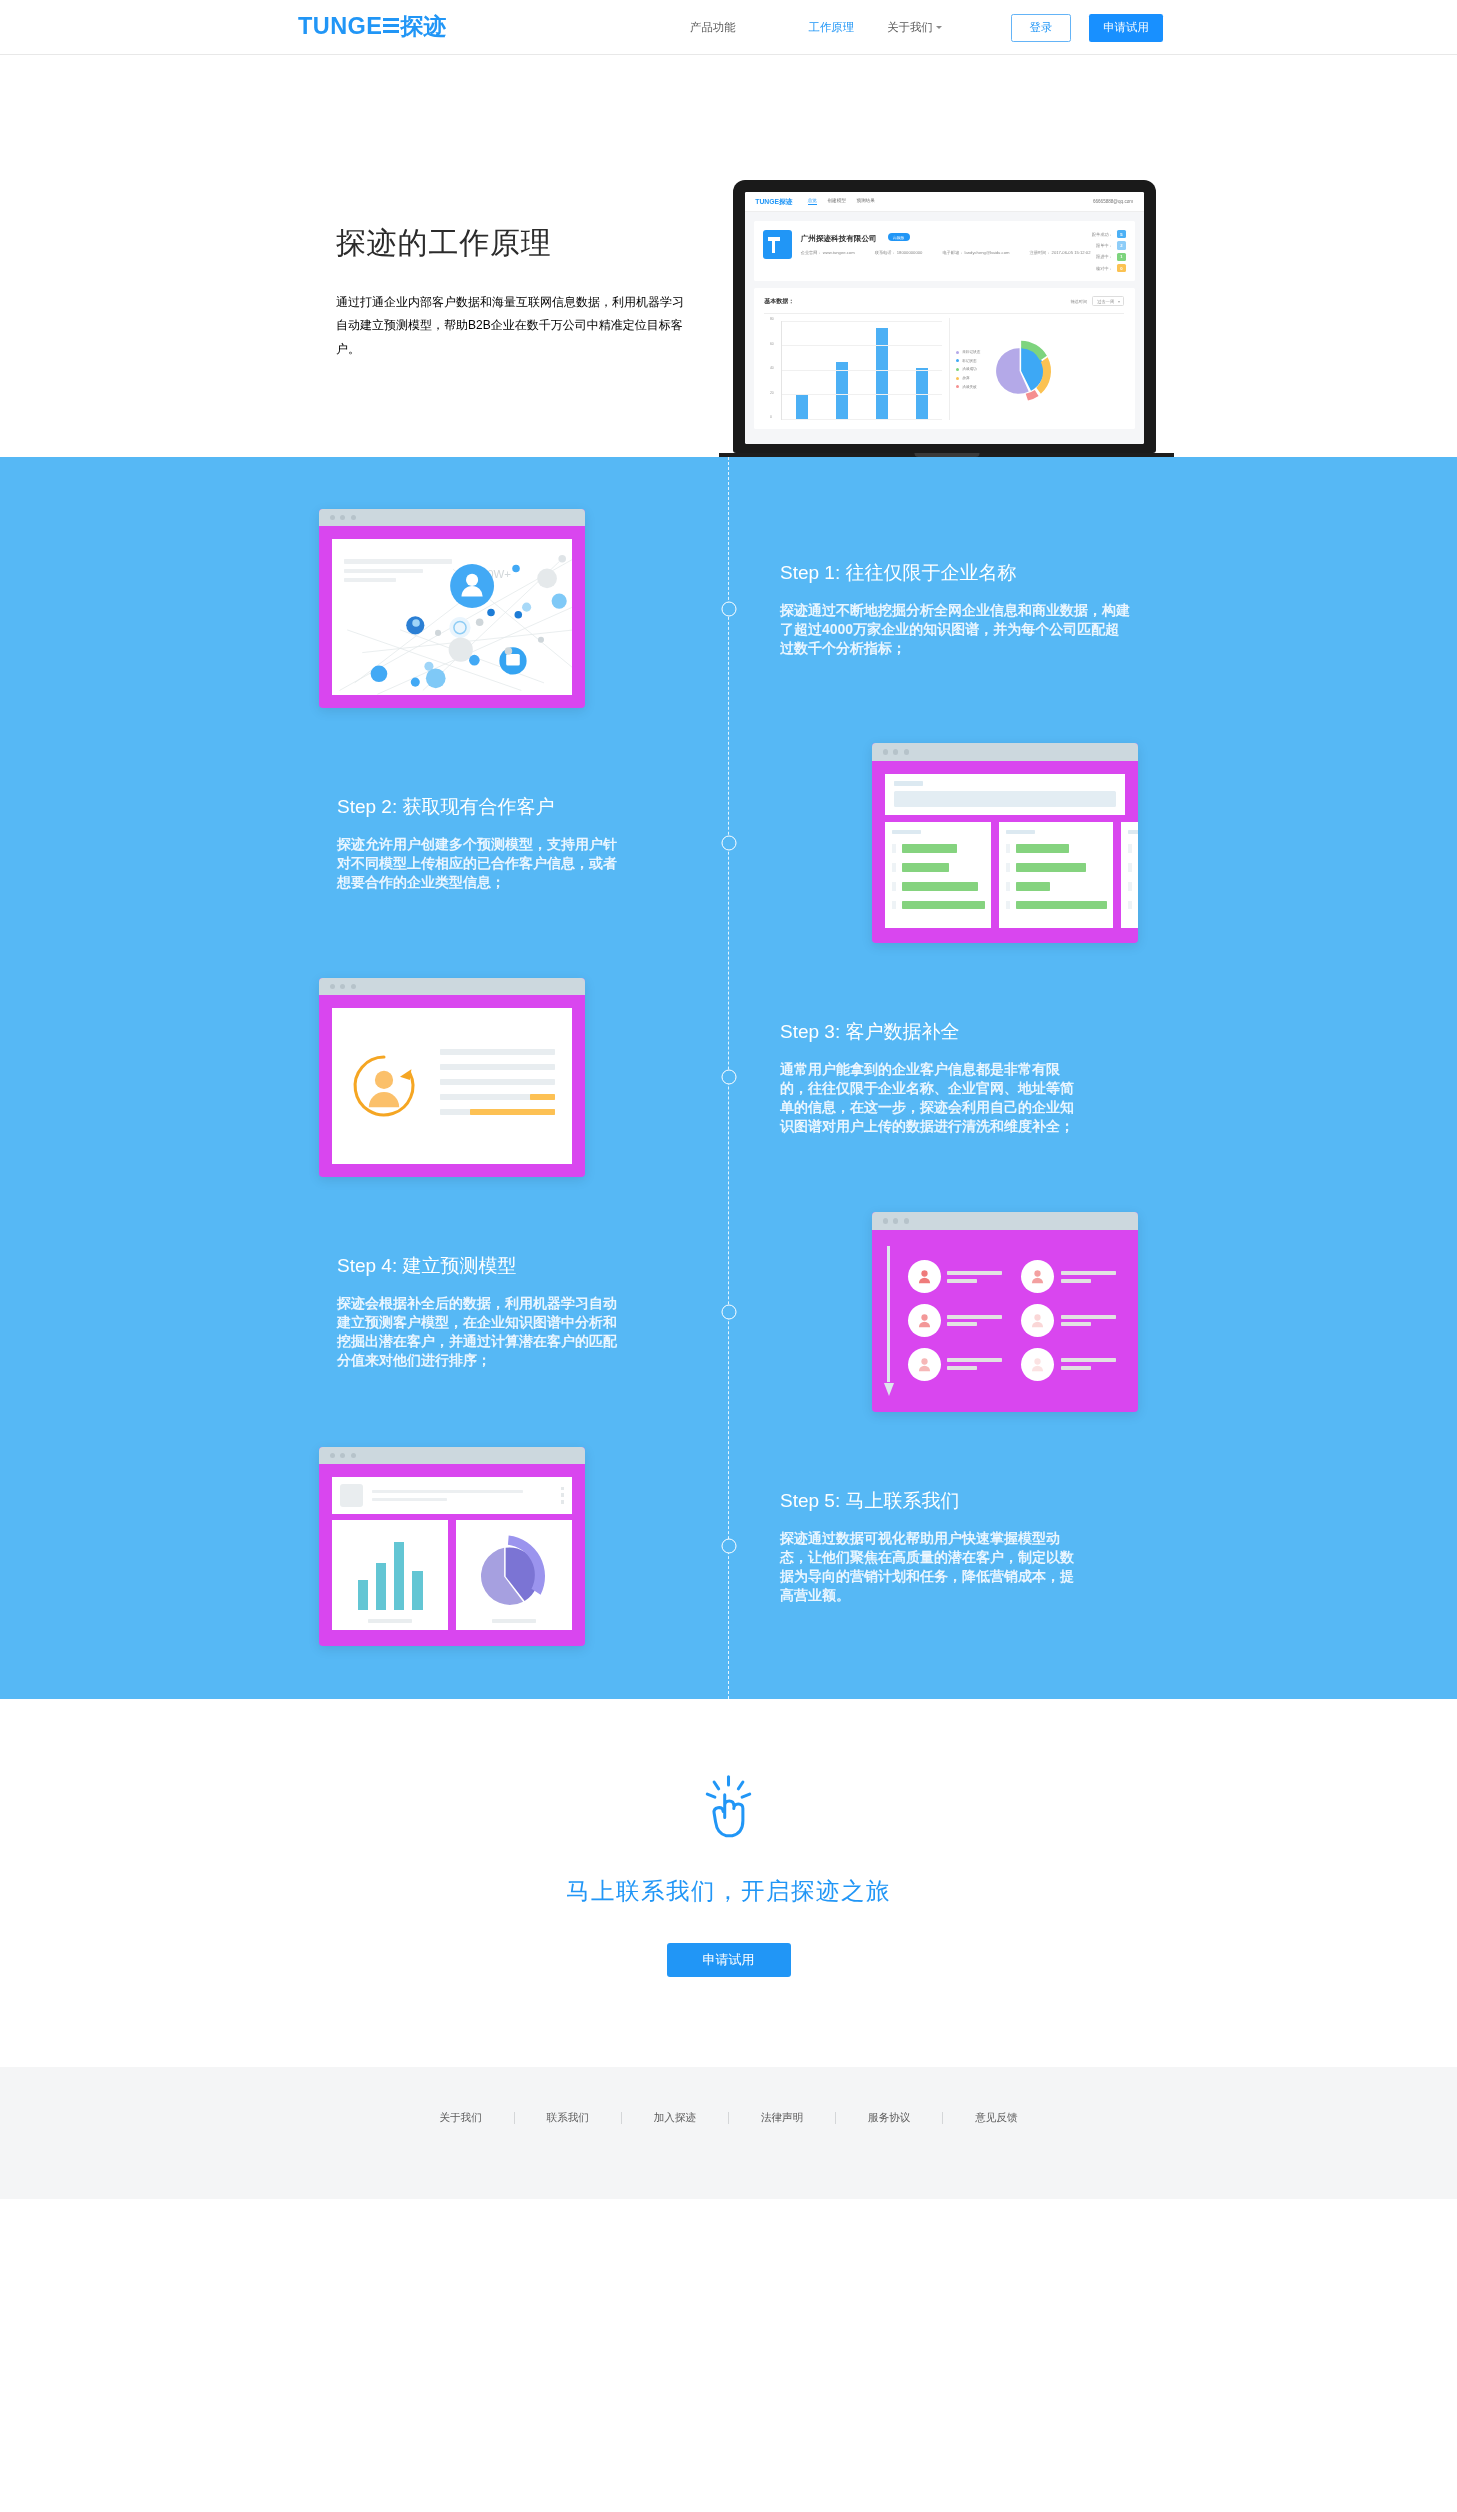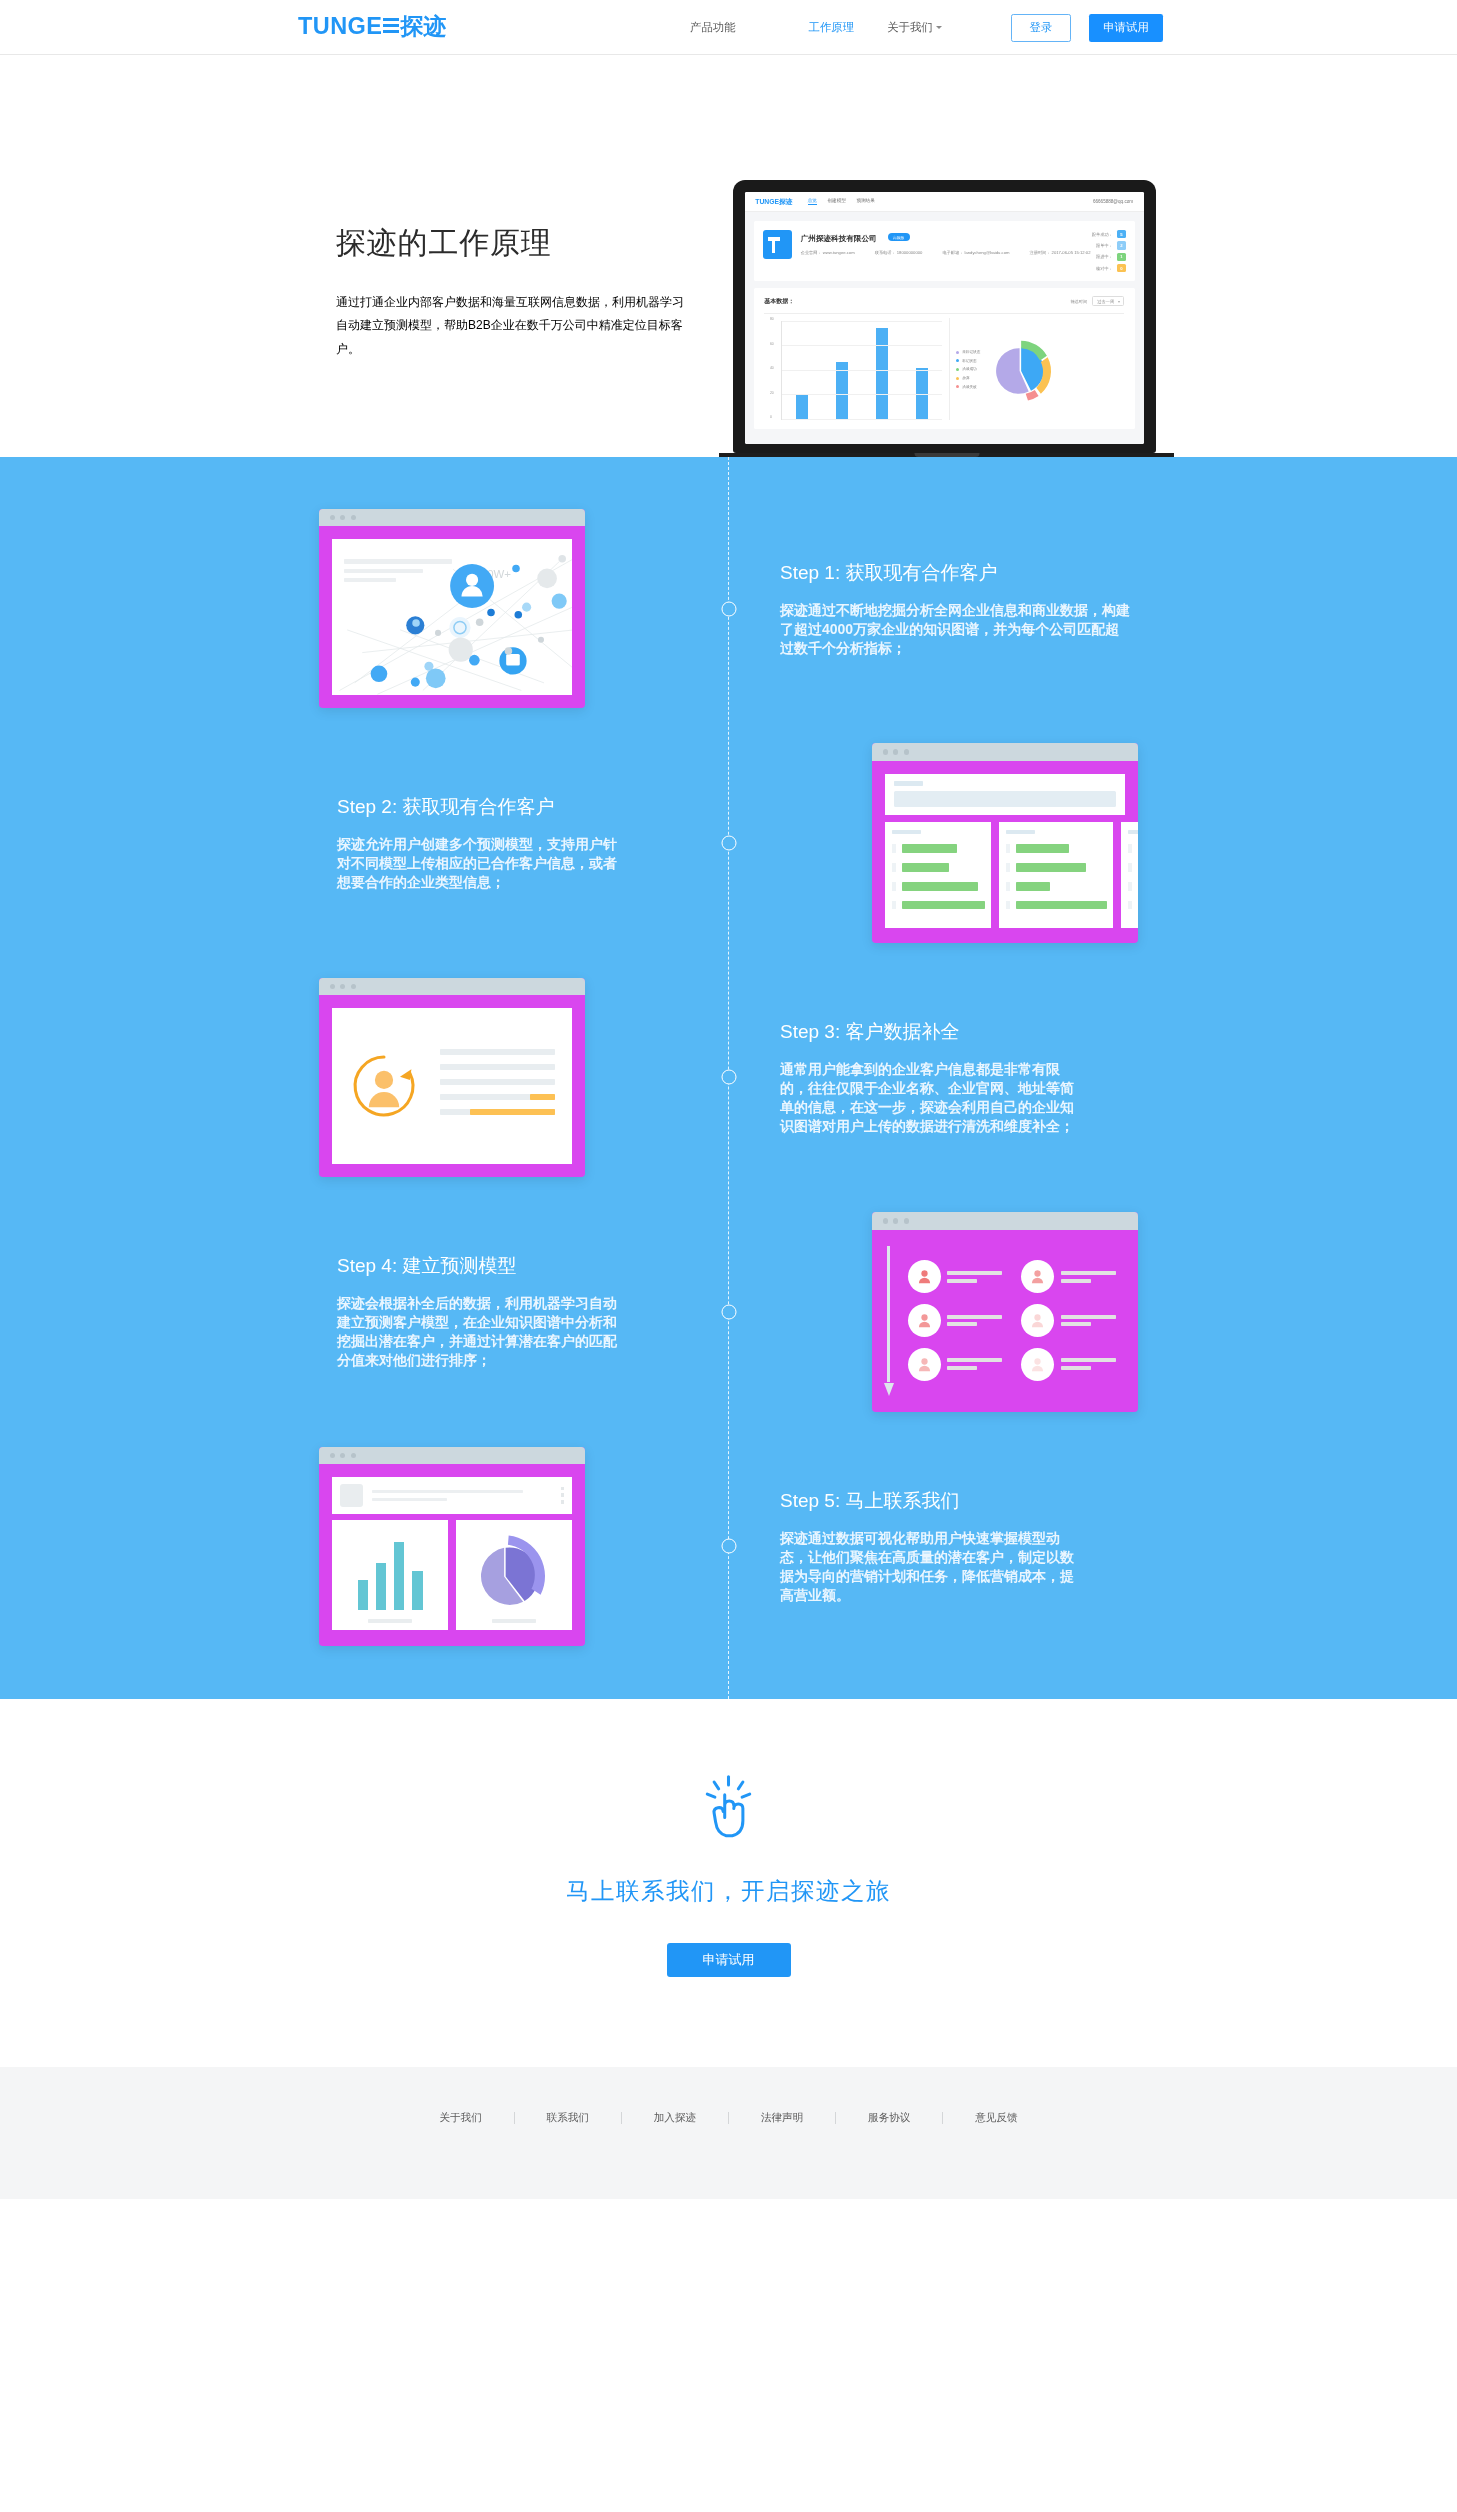--- a/index.html
+++ b/index.html
@@ -368,21 +368,21 @@
                   <circle cx="304" cy="26" r="5" fill="#dfe4e7"></circle>
               </svg>
             </div>
           </div>
         </div>
       </div>
       <div class="gap">
           <div class="dot"></div>
         </div>
       <div class="col txt-left right-pad">
-        <div class="step-title">Step 1: 获取现有合作客户</div>
+        <div class="step-title">Step 1: 往往仅限于企业名称</div>
         <div class="step-desc">探迹通过不断地挖掘分析全网企业信息和商业数据，构建了超过4000万家企业的知识图谱，并为每个公司匹配超过数千个分析指标；</div>
       </div>
     </div>
 
     <div class="row">
       <div class="col txt-left" style="text-align:right">
         <div class="step-title" style="text-align:left;padding-left:18px">Step 2: 获取现有合作客户</div>
         <div class="step-desc" style="text-align:left;padding-left:18px;width:303px">探迹允许用户创建多个预测模型，支持用户针对不同模型上传相应的已合作客户信息，或者想要合作的企业类型信息；</div>
       </div>
       <div class="gap">

